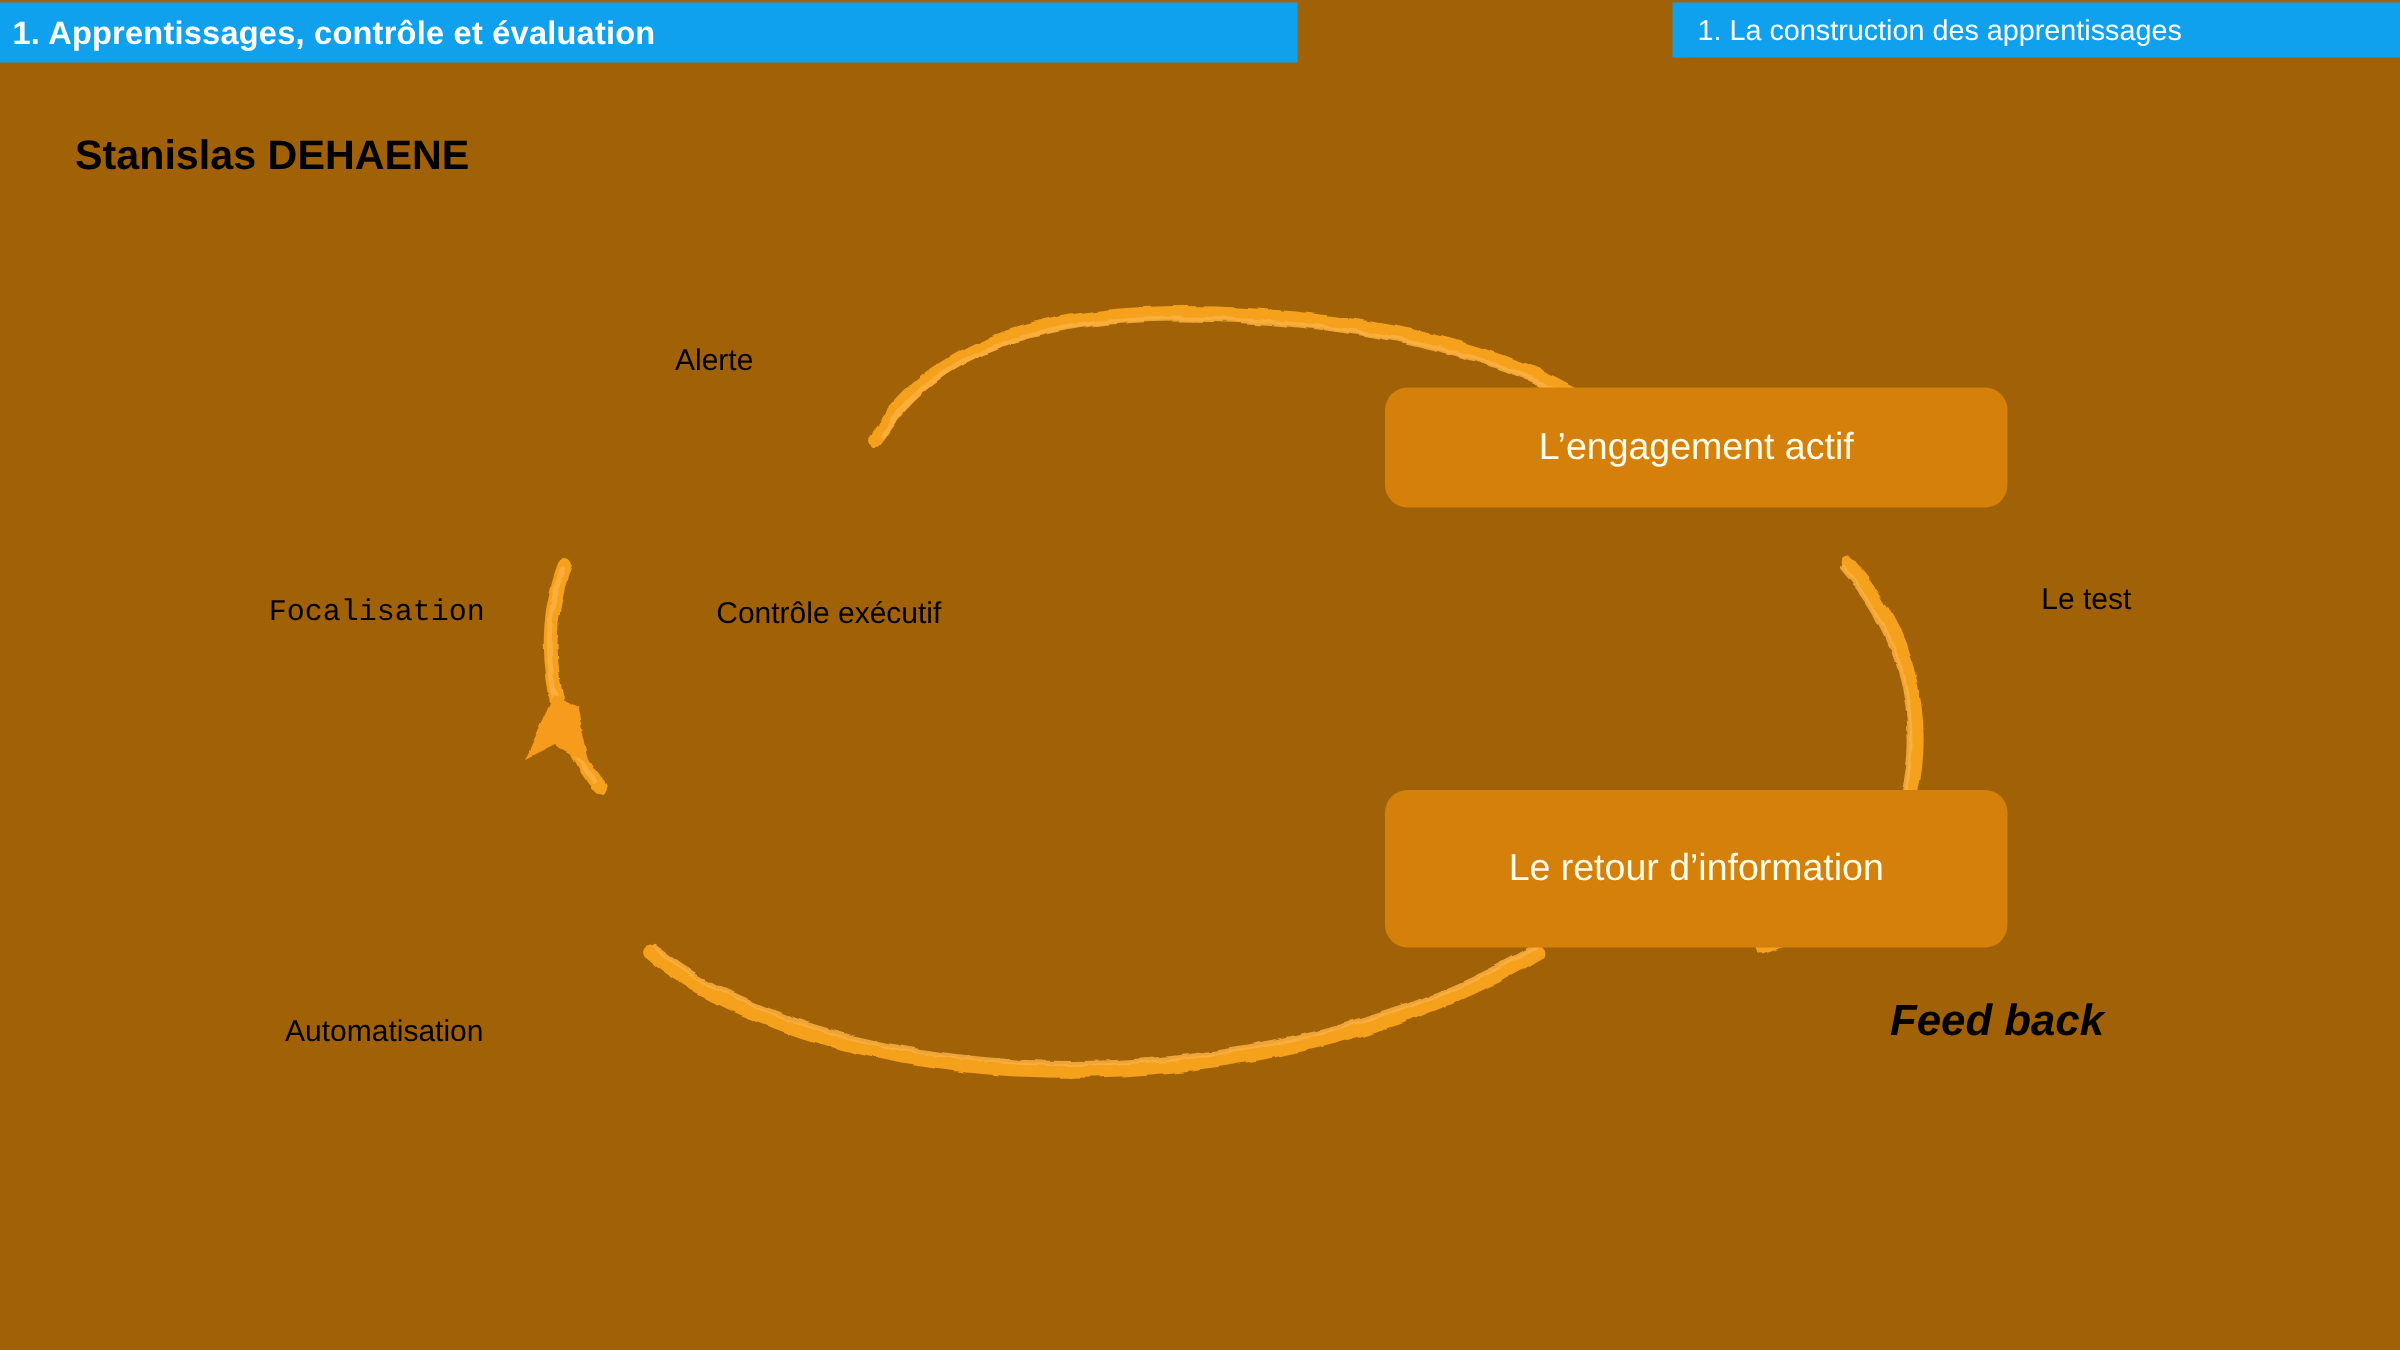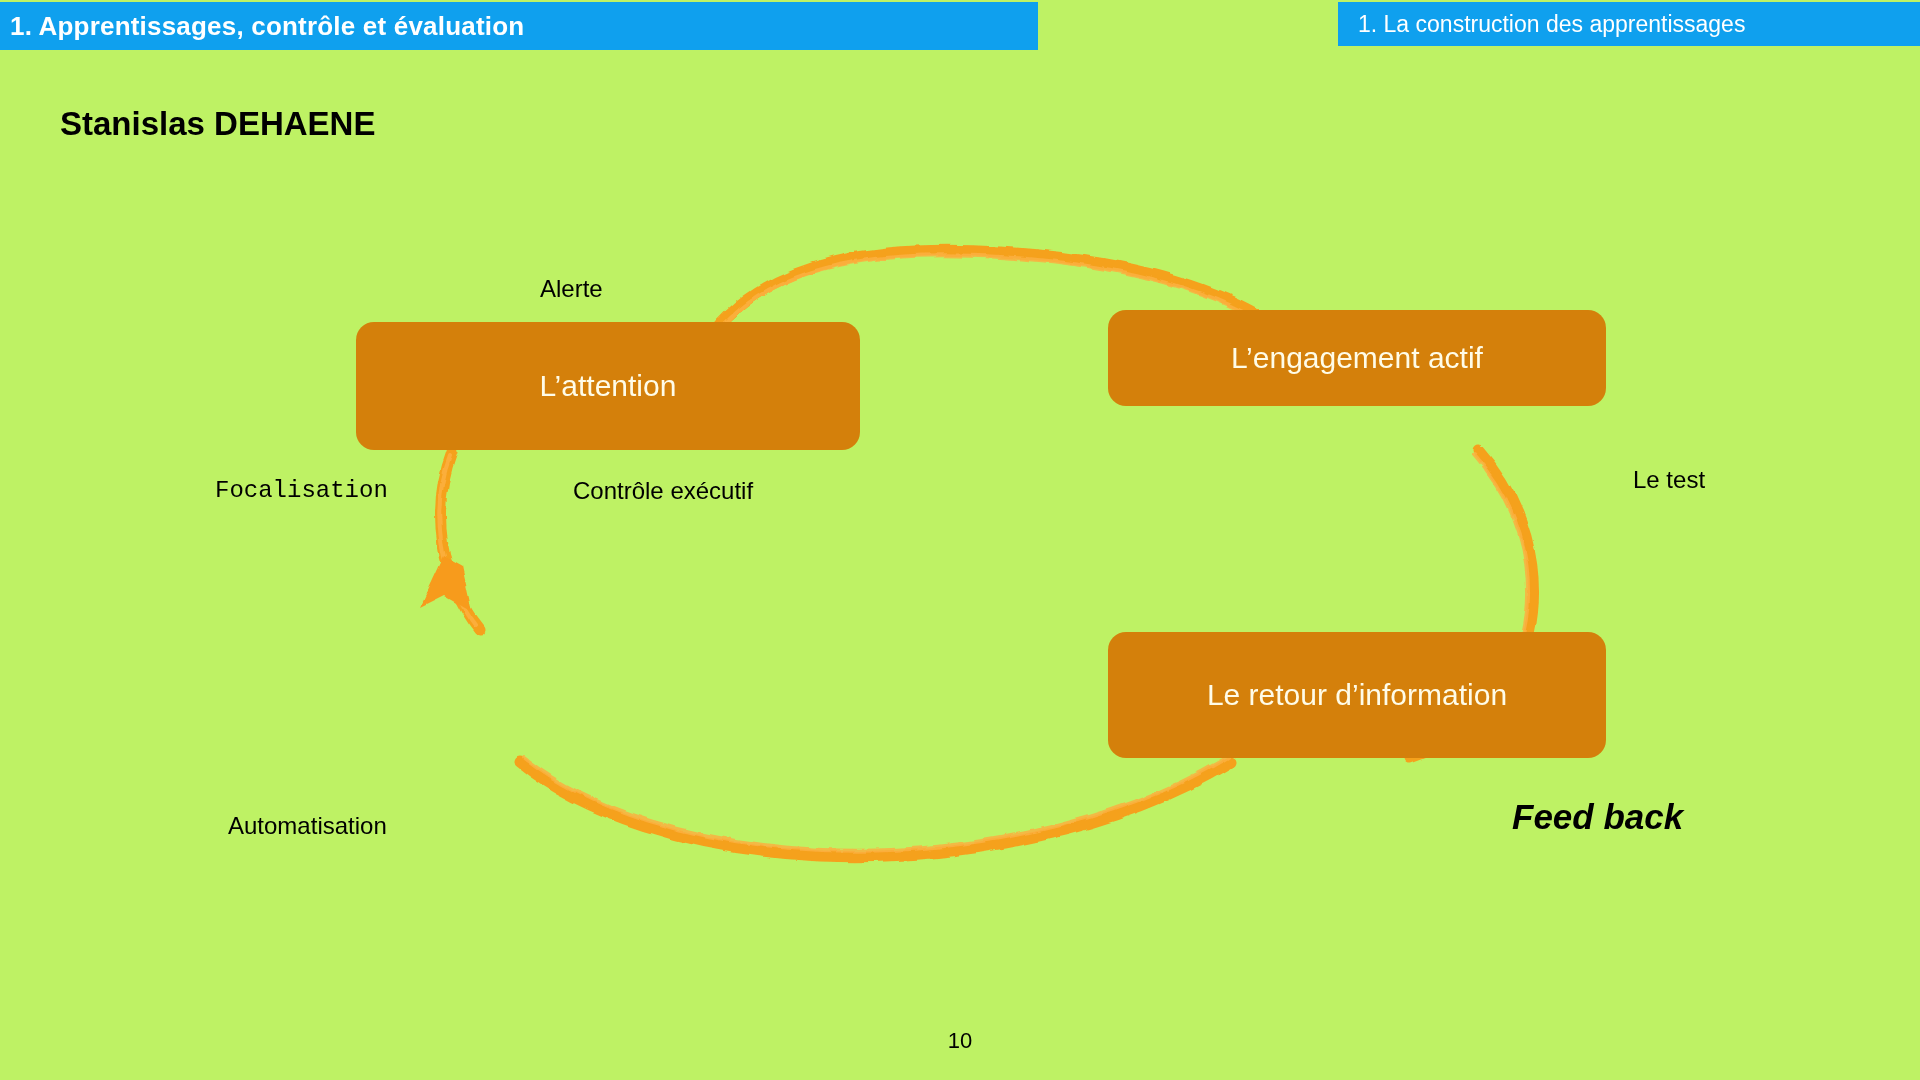--- a/index.html
+++ b/index.html
@@ -14,21 +14,21 @@
     overflow: hidden;
     font-family: "Liberation Sans", sans-serif;
     -webkit-font-smoothing: antialiased;
   }
 
   .slide {
     position: absolute;
     left: 0; top: 0;
     width: 1920px;
     height: 1080px;
-    background: #bef264;
+    background: #a16207;
   }
 
   
   .banner {
     position: absolute;
     background: #0FA0EE;
     color: #ffffff;
     display: flex;
     align-items: center;
     box-sizing: border-box;
@@ -164,36 +164,34 @@
 
       <g filter="url(#rough)">
         <path d="M 480 630 C 440 580, 430 510, 452 452" fill="none" stroke="#F5A11E" stroke-width="11" stroke-linecap="round"></path>
         <path d="M 476 626 C 438 576, 430 508, 450 456" fill="none" stroke="#FBB040" stroke-width="4" stroke-linecap="round" opacity="0.85"></path>
       </g>
       <g filter="url(#rough)">
         <polygon points="444,556 420,608 444,596 472,612 462,566" fill="#F79B1F"></polygon>
       </g>
     </svg>
 
-    <div class="node node-attention">L’attention</div>
 
     <div class="node node-engagement">L’engagement actif</div>
 
 
     <div class="node node-retour">Le retour d’information</div>
 
     <div class="lbl lbl-alerte">Alerte</div>
 
     <div class="lbl lbl-focalisation">Focalisation</div>
 
     <div class="lbl lbl-controle">Contrôle exécutif</div>
 
     <div class="lbl lbl-letest">Le test</div>
 
     <div class="lbl lbl-automat">Automatisation</div>
 
     <div class="lbl lbl-feedback">Feed back</div>
 
   </div>
 
-  <div class="page-number">10</div>
 
 </div>
 
 </body></html>

